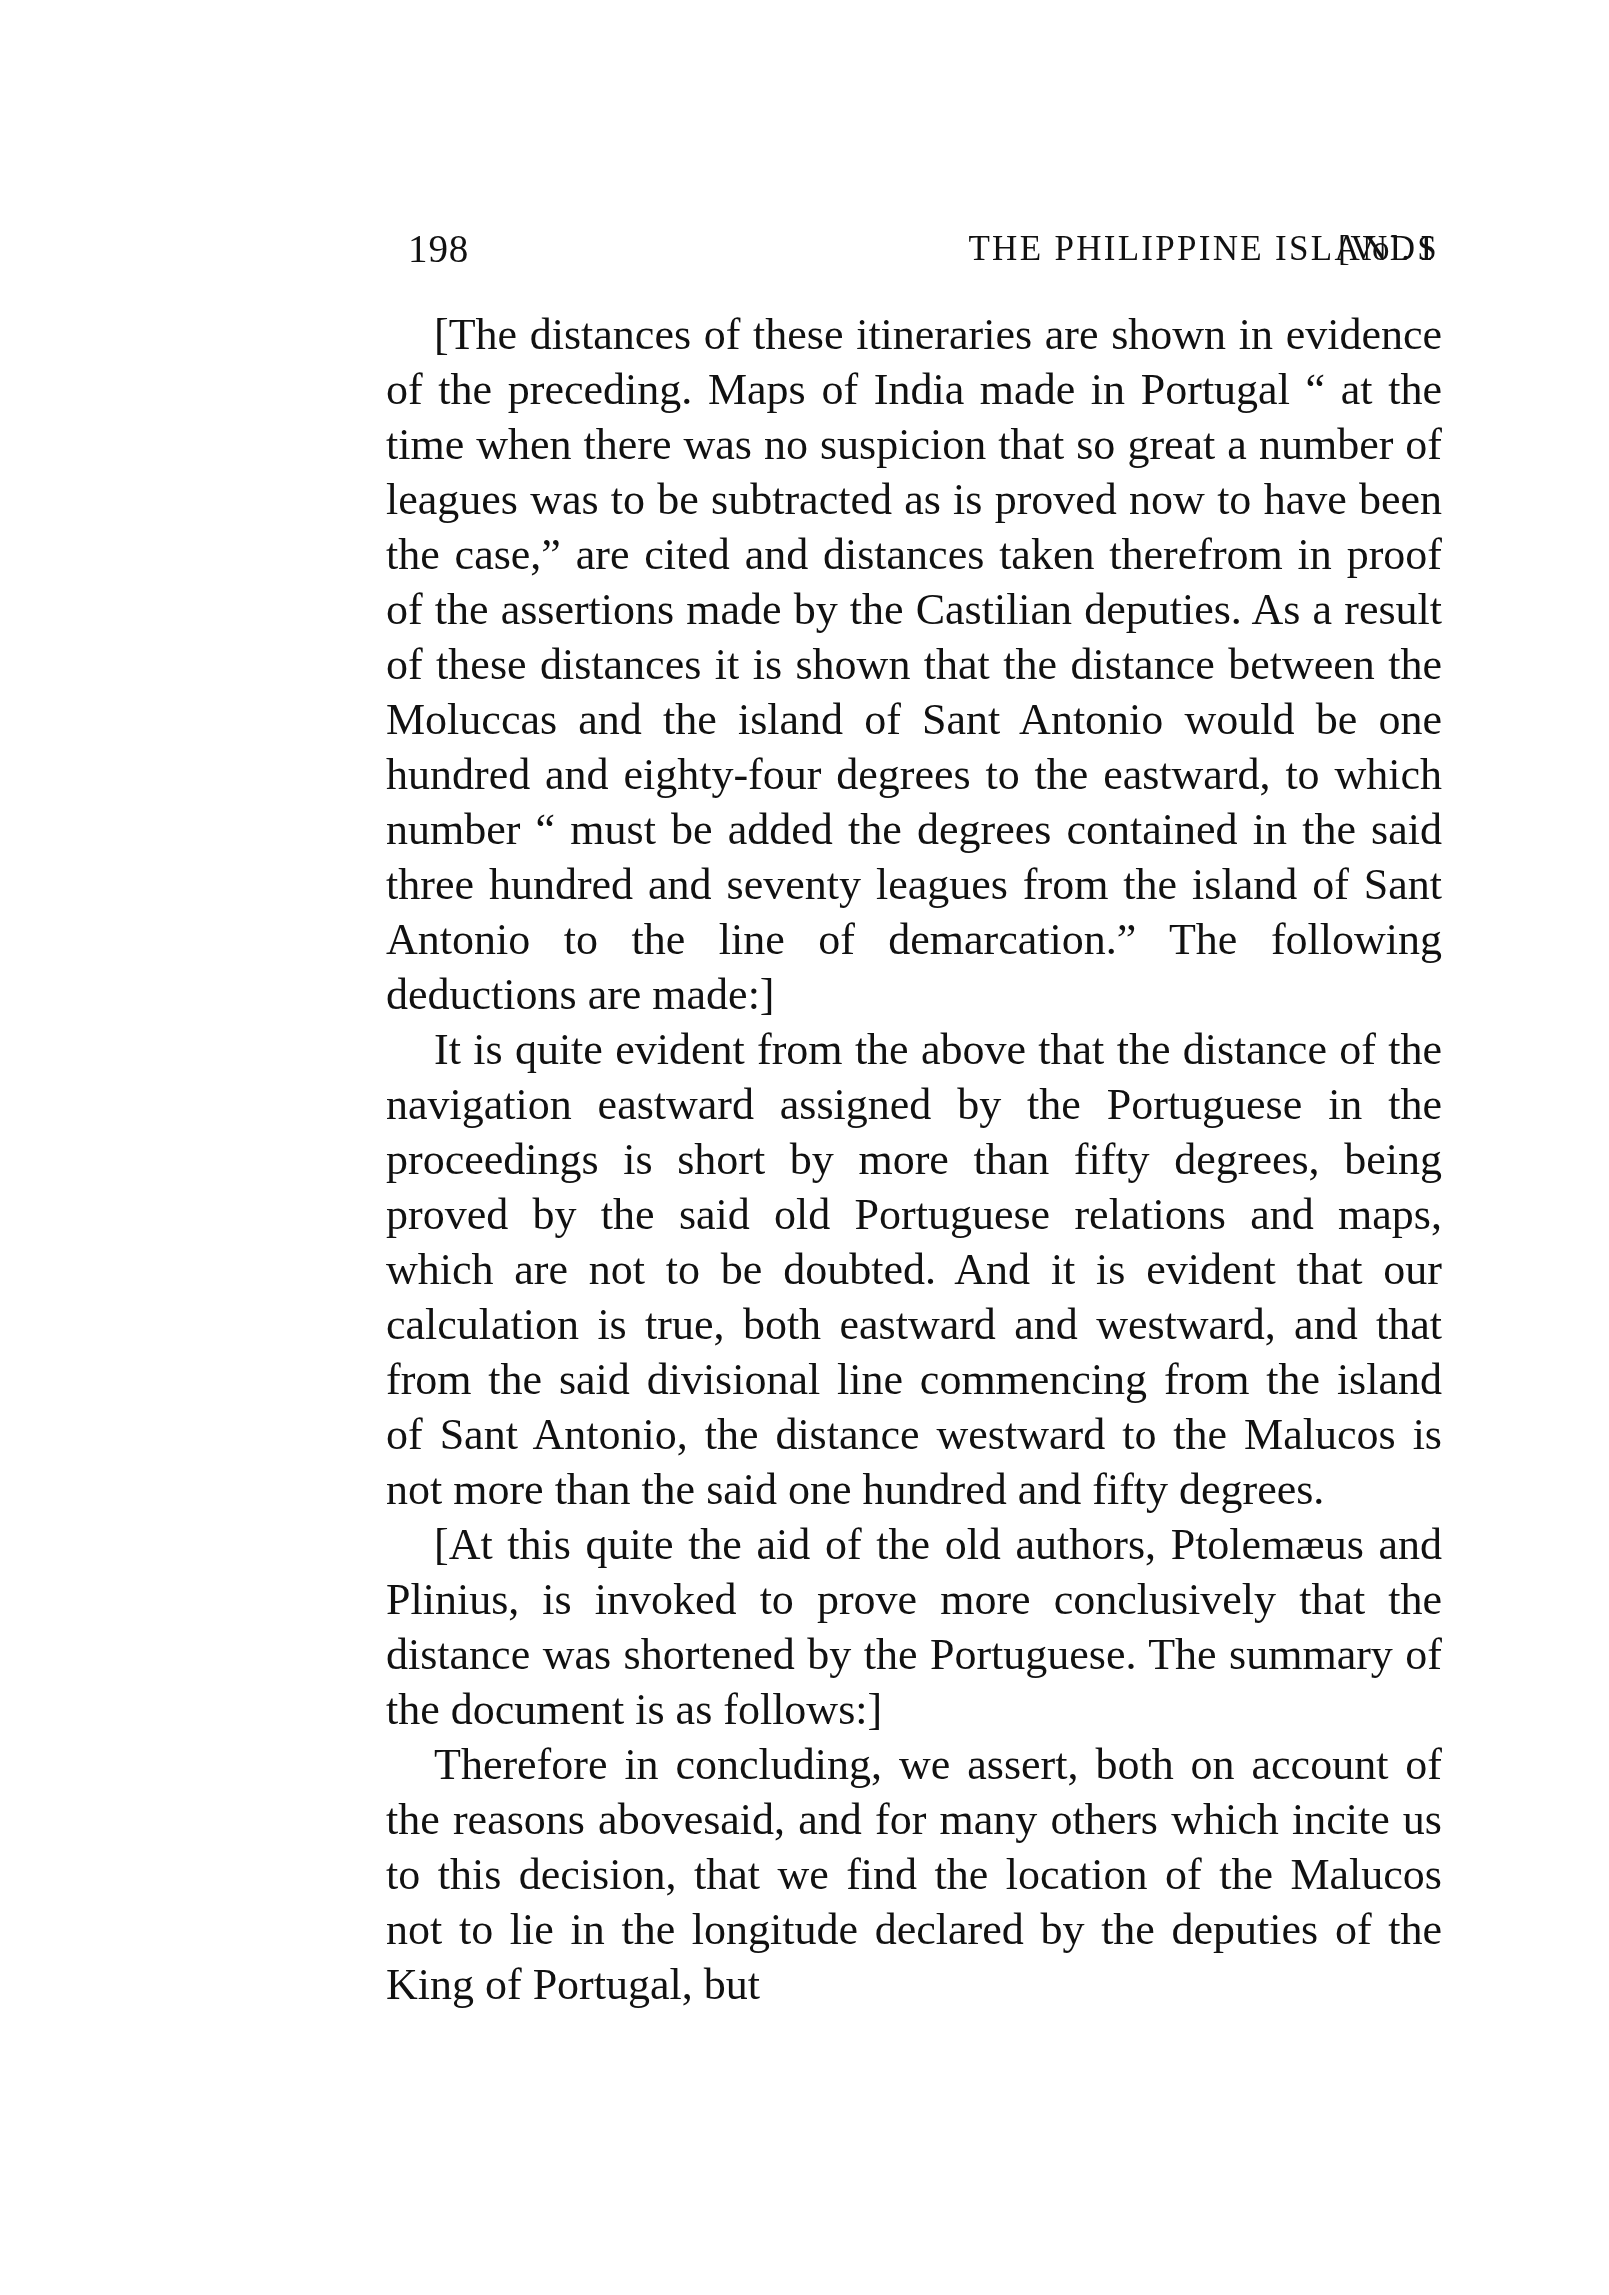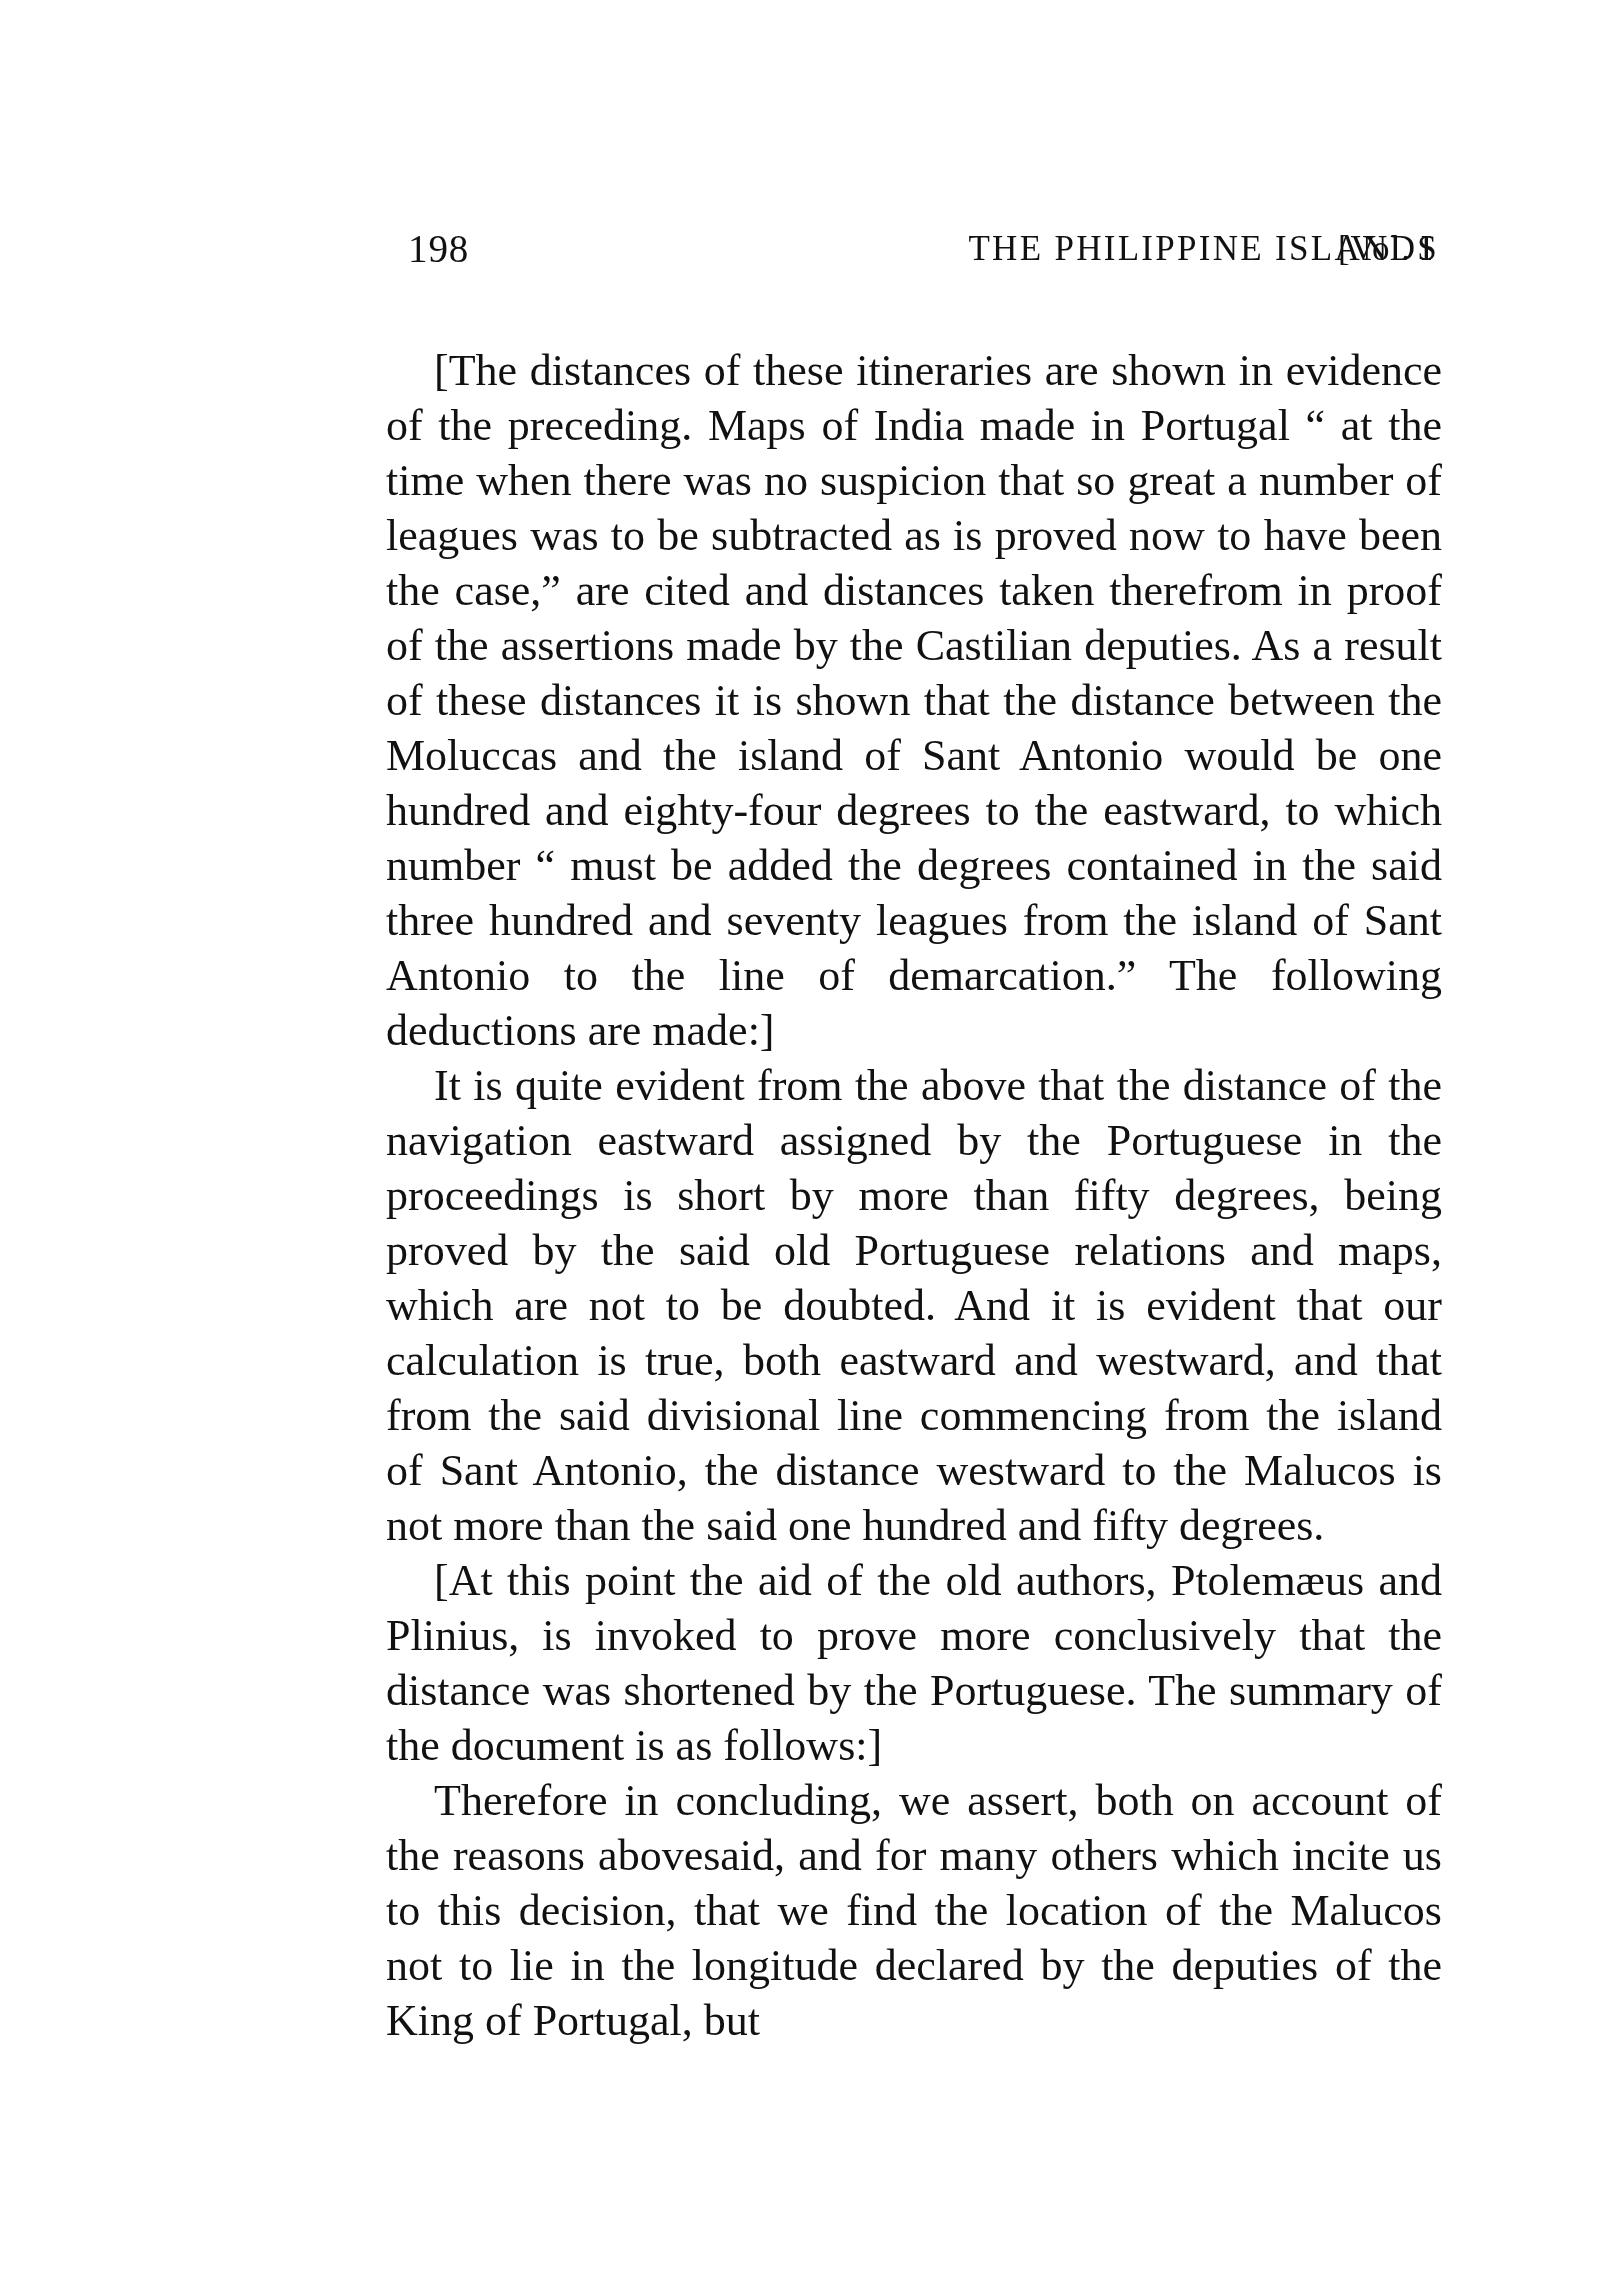--- a/index.html
+++ b/index.html
@@ -52,39 +52,38 @@
     }
     .body-text {
       position: absolute;
       top: 307px;
       left: 386px;
       width: 1056px;
       font-size: 44px;
       line-height: 55px;
       text-align: justify;
       hyphens: none;
-      margin-top: 36px;
     }
     .body-text p {
       margin: 0;
       text-indent: 48px;
     }
   </style>
 </head>
 <body>
 
 <div class="page">
 
   <div class="running-head">
     <span class="folio">198</span>
     <span class="title">THE PHILIPPINE ISLANDS</span>
     <span class="volume">[Vol. I</span>
   </div>
 
   <div class="body-text">
     <p>[The distances of these itineraries are shown in evidence of the preceding.  Maps of India made in Portugal “ at the time when there was no suspicion that so great a number of leagues was to be subtracted as is proved now to have been the case,” are cited and distances taken therefrom in proof of the assertions made by the Castilian deputies.  As a result of these distances it is shown that the distance between the Moluccas and the island of Sant Antonio would be one hundred and eighty-four degrees to the eastward, to which number “ must be added the degrees contained in the said three hundred and seventy leagues from the island of Sant Antonio to the line of demarcation.”  The following deductions are made:]</p>
     <p>It is quite evident from the above that the distance of the navigation eastward assigned by the Portuguese in the proceedings is short by more than fifty degrees, being proved by the said old Portuguese relations and maps, which are not to be doubted.  And it is evident that our calculation is true, both eastward and westward, and that from the said divisional line commencing from the island of Sant Antonio, the distance westward to the Malucos is not more than the said one hundred and fifty degrees.</p>
-    <p>[At this point the aid of the old authors, Ptolemæus and Plinius, is invoked to prove more conclusively that the distance was shortened by the Portuguese.  The summary of the document is as follows:]</p>
+    <p>[At this quite the aid of the old authors, Ptolemæus and Plinius, is invoked to prove more conclusively that the distance was shortened by the Portuguese.  The summary of the document is as follows:]</p>
     <p>Therefore in concluding, we assert, both on account of the reasons abovesaid, and for many others which incite us to this decision, that we find the location of the Malucos not to lie in the longitude declared by the deputies of the King of Portugal, but</p>
   </div>
 
 </div>
 
 
 </body></html>

